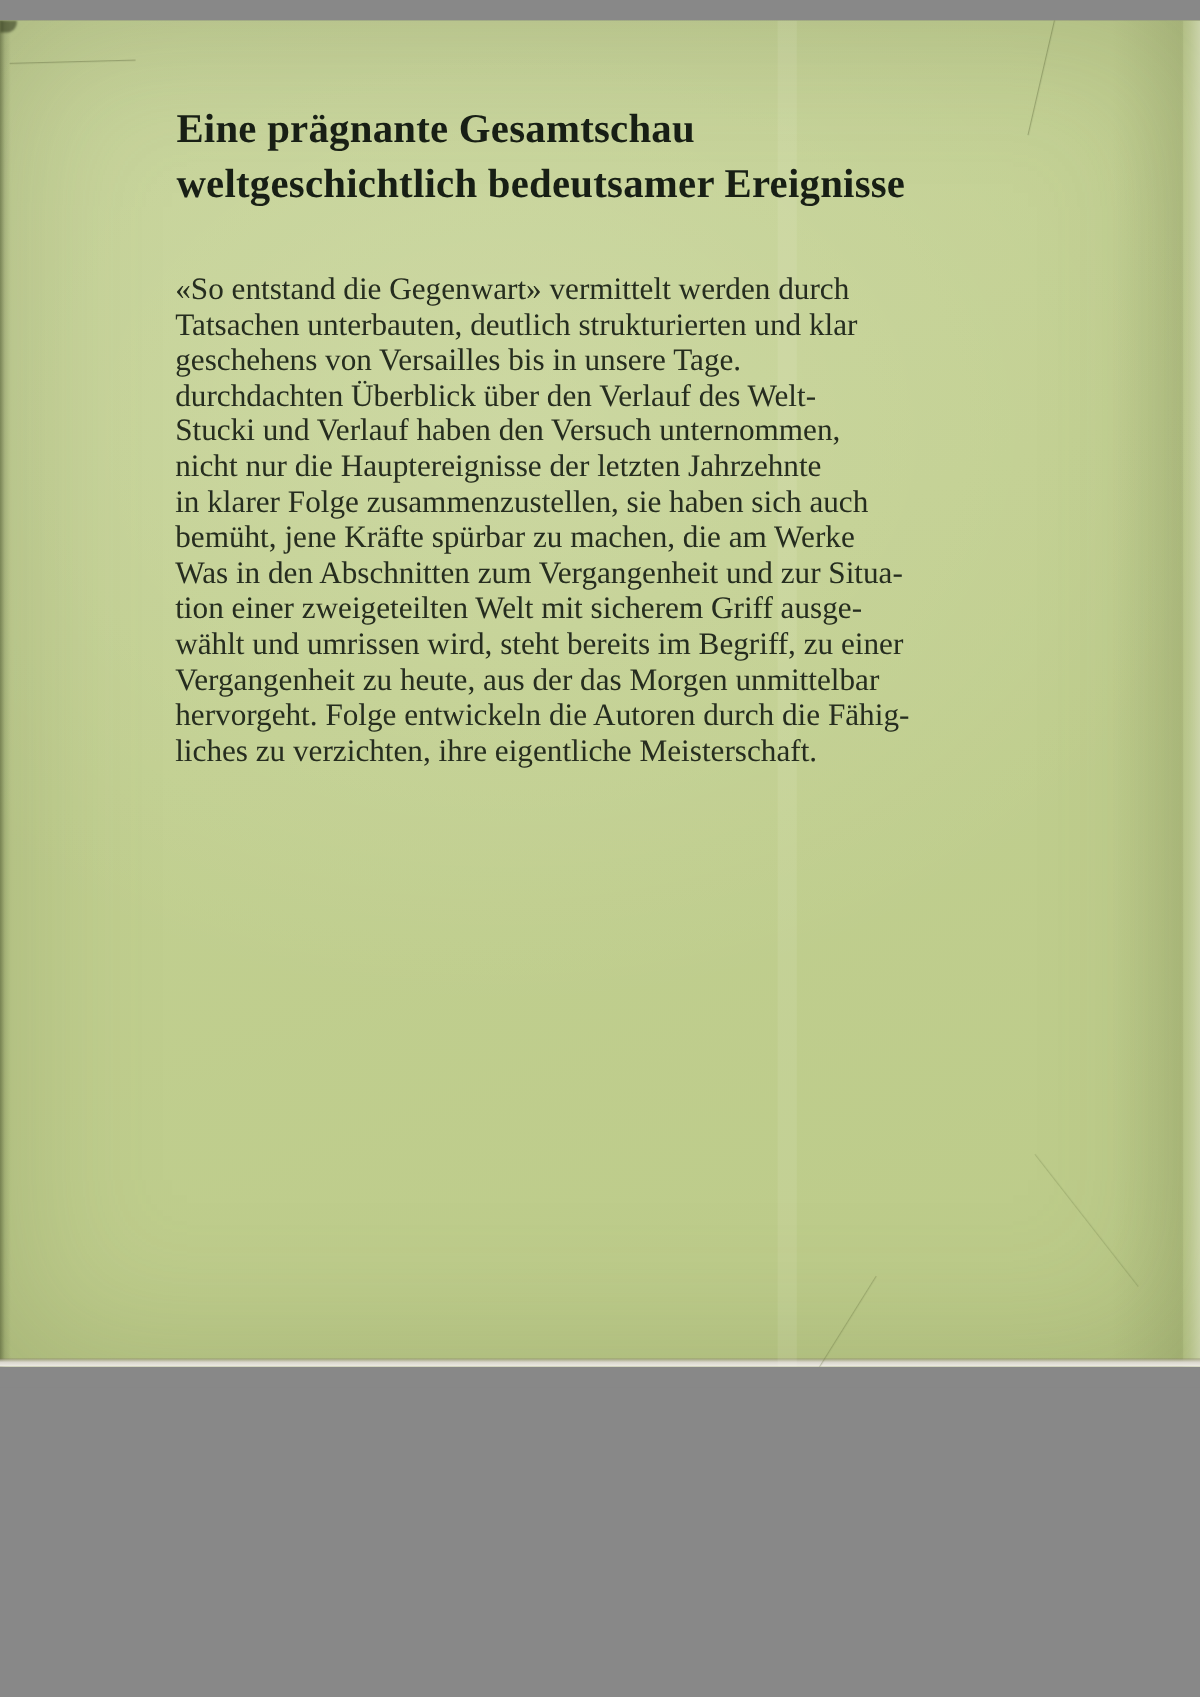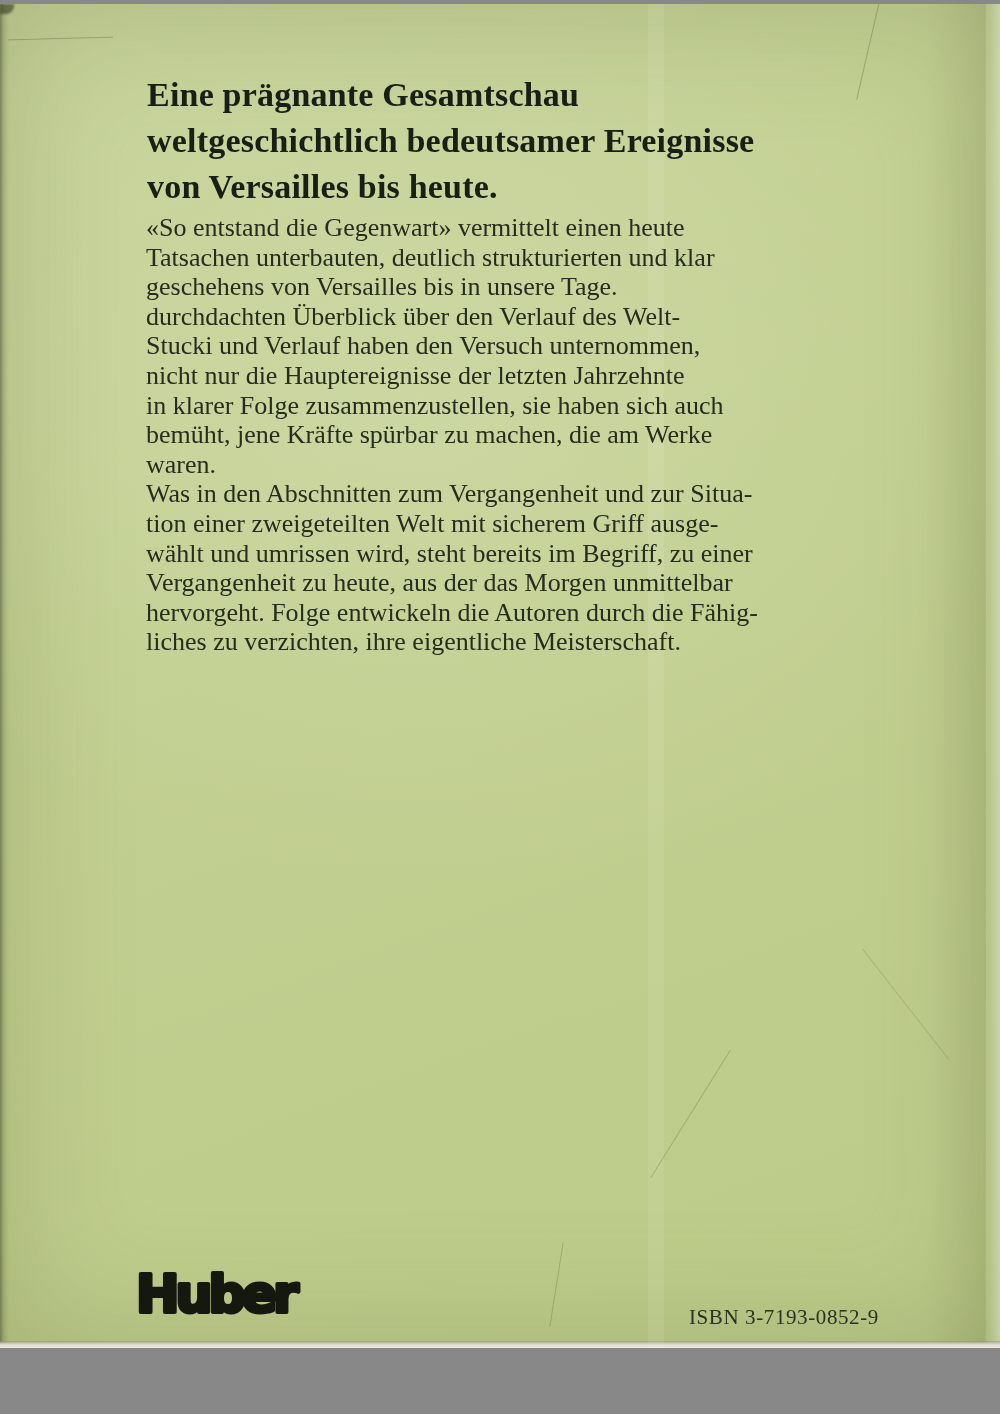--- a/index.html
+++ b/index.html
@@ -2,22 +2,22 @@
 <html><head>
 <meta charset="utf-8">
 <style>
   * { margin: 0; padding: 0; box-sizing: border-box; }
   html, body { background: #888; }
   body { font-family: "Liberation Serif", serif; }
 
   .cover {
     position: relative;
     width: 1000px;
-    height: 1344px;
-    margin: 4px auto;
+    height: 1122px;
+    margin: 17px auto;
     background:
       radial-gradient(ellipse 900px 700px at 42% 30%, rgba(255,255,240,0.16), rgba(255,255,240,0) 70%),
       linear-gradient(160deg, #c6d399 0%, #c1cf90 45%, #bccb89 100%);
     overflow: hidden;
     box-shadow: inset 0 0 130px rgba(95,105,55,0.28);
   }
 
   
   .edge-left {
     position: absolute; left: 0; top: 0; width: 9px; height: 100%;
@@ -99,33 +99,31 @@
   <div class="crease crease-scratch-topleft"></div>
   <div class="crease crease-topright"></div>
   <div class="crease crease-light-band"></div>
   <div class="crease crease-mid-right"></div>
   <div class="crease crease-bottom-center"></div>
   <div class="crease crease-right-long"></div>
 
   <div class="headline">
     <div>Eine prägnante Gesamtschau</div>
     <div>weltgeschichtlich bedeutsamer Ereignisse</div>
-    <div>von Versailles bis heute.</div>
   </div>
 
   <div class="blurb">
-    <div>«So entstand die Gegenwart» vermittelt einen heute</div>
+    <div>«So entstand die Gegenwart» vermittelt werden durch</div>
     <div>Tatsachen unterbauten, deutlich strukturierten und klar</div>
     <div>geschehens von Versailles bis in unsere Tage.</div>
     <div>durchdachten Überblick über den Verlauf des Welt-</div>
     <div>Stucki und Verlauf haben den Versuch unternommen,</div>
     <div>nicht nur die Hauptereignisse der letzten Jahrzehnte</div>
     <div>in klarer Folge zusammenzustellen, sie haben sich auch</div>
     <div>bemüht, jene Kräfte spürbar zu machen, die am Werke</div>
-    <div>waren.</div>
     <div>Was in den Abschnitten zum Vergangenheit und zur Situa-</div>
     <div>tion einer zweigeteilten Welt mit sicherem Griff ausge-</div>
     <div>wählt und umrissen wird, steht bereits im Begriff, zu einer</div>
     <div>Vergangenheit zu heute, aus der das Morgen unmittelbar</div>
     <div>hervorgeht. Folge entwickeln die Autoren durch die Fähig-</div>
     <div>liches zu verzichten, ihre eigentliche Meisterschaft.</div>
   </div>
 
   <div class="publisher-logo">
     <svg width="182" height="58" viewBox="0 0 182 58">

